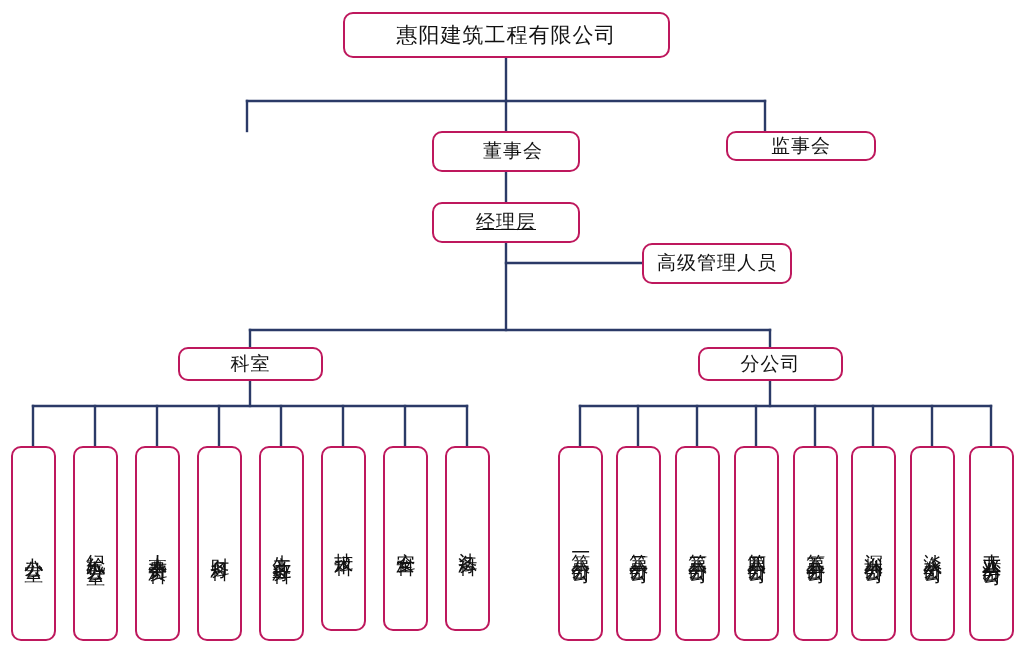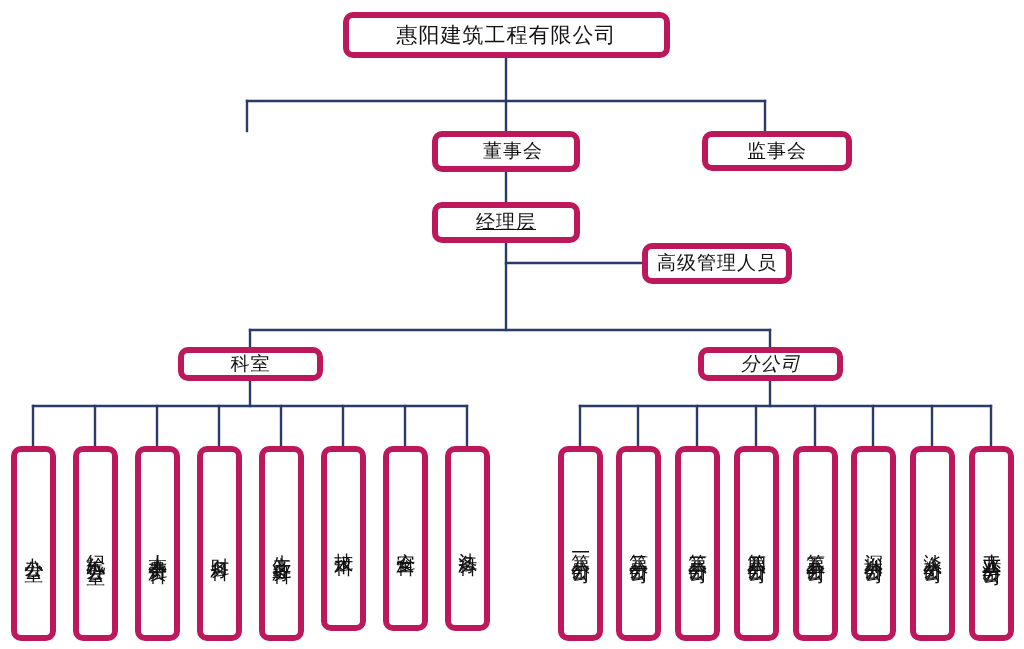--- a/index.html
+++ b/index.html
@@ -18,21 +18,21 @@
   #wires {
     position: absolute;
     left: 0; top: 0;
     width: 1024px;
     height: 649px;
     pointer-events: none;
   }
   .node {
     position: absolute;
     box-sizing: border-box;
-    border: 6px solid #be185d;
+    border: 2px solid #be185d;
     border-radius: 10px;
     background: #ffffff;
     color: #111111;
     display: flex;
     align-items: center;
     justify-content: center;
     text-align: center;
     line-height: 1.18;
     z-index: 2;
   }
@@ -97,29 +97,29 @@
       <path d="M932,406 L932,446"></path>
       <path d="M991,406 L991,446"></path>
     </g>
   </svg>
 
   <div class="node h big" style="left:343px; top:12px; width:327px; height:46px;">惠阳建筑工程有限公司</div>
 
 
   <div class="node h" style="left:432px; top:131px; width:148px; height:41px;padding-left:14px;">董事会</div>
 
-  <div class="node h" style="left:702px; top:131px; width:150px; height:40px;">监事会</div>
+  <div class="node h" style="left:726px; top:131px; width:150px; height:30px;">监事会</div>
 
   <div class="node h" style="left:432px; top:202px; width:148px; height:41px;text-decoration:underline;">经理层</div>
 
   <div class="node h" style="left:642px; top:243px; width:150px; height:41px;">高级管理人员</div>
 
   <div class="node h" style="left:178px; top:347px; width:145px; height:34px;">科室</div>
 
-  <div class="node h" style="left:698px; top:347px; width:145px; height:34px;font-style:italic;">分公司</div>
+  <div class="node h" style="left:698px; top:347px; width:145px; height:34px;">分公司</div>
 
   <div class="node v" style="left:11px; top:446px; width:45px; height:195px;">办公室</div>
   <div class="node v" style="left:73px; top:446px; width:45px; height:195px;">纪检办公室</div>
   <div class="node v" style="left:135px; top:446px; width:45px; height:195px;">人事劳资科</div>
   <div class="node v" style="left:197px; top:446px; width:45px; height:195px;">财务科</div>
   <div class="node v" style="left:259px; top:446px; width:45px; height:195px;">生产业务科</div>
   <div class="node v" style="left:321px; top:446px; width:45px; height:185px;">技术科</div>
   <div class="node v" style="left:383px; top:446px; width:45px; height:185px;">安全科</div>
   <div class="node v" style="left:445px; top:446px; width:45px; height:185px;">法务科</div>
 

